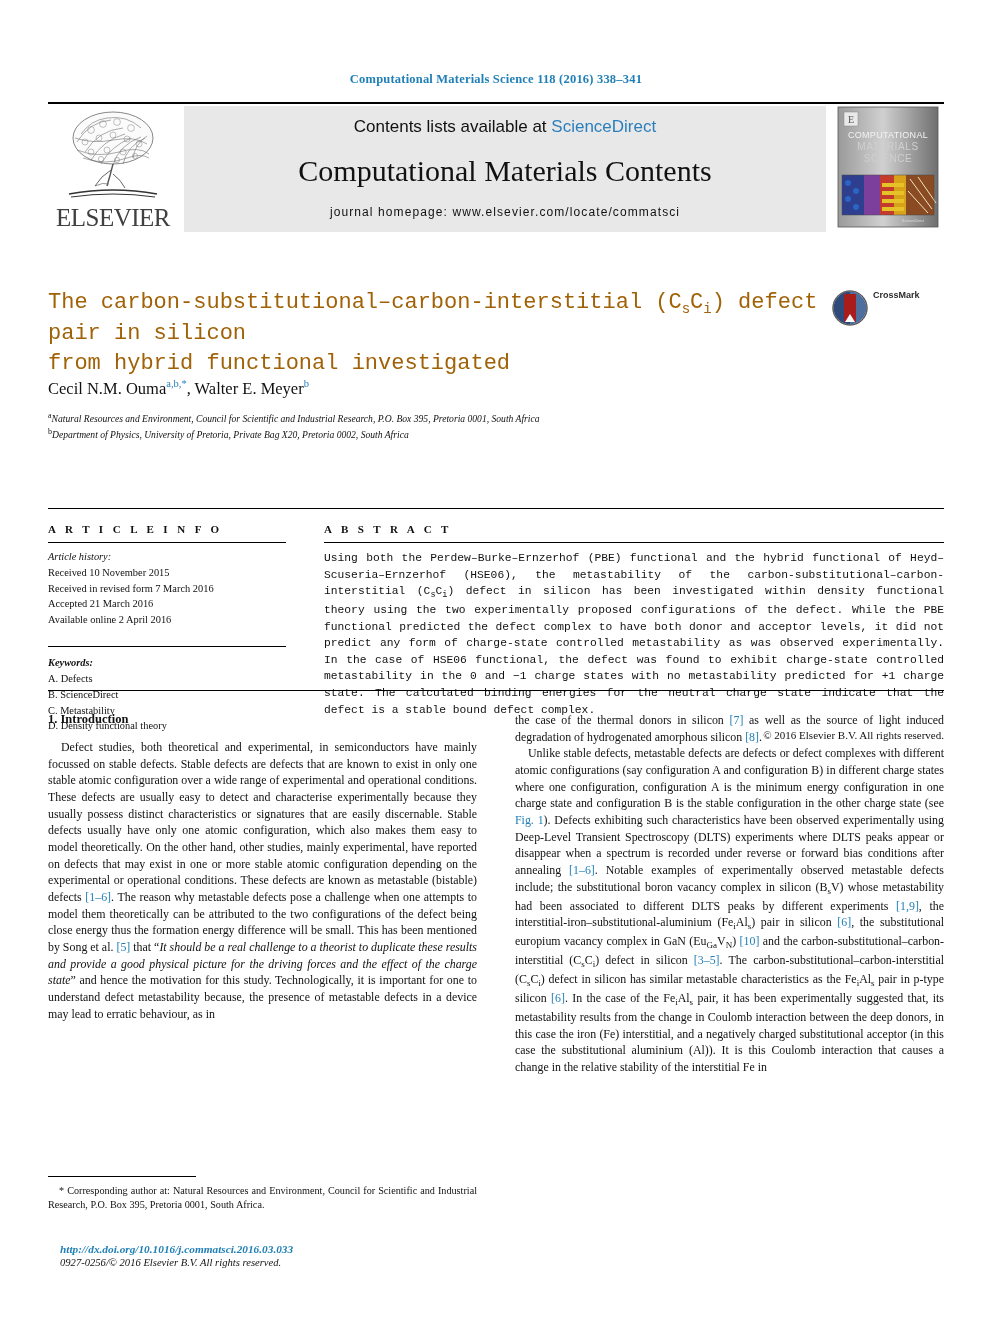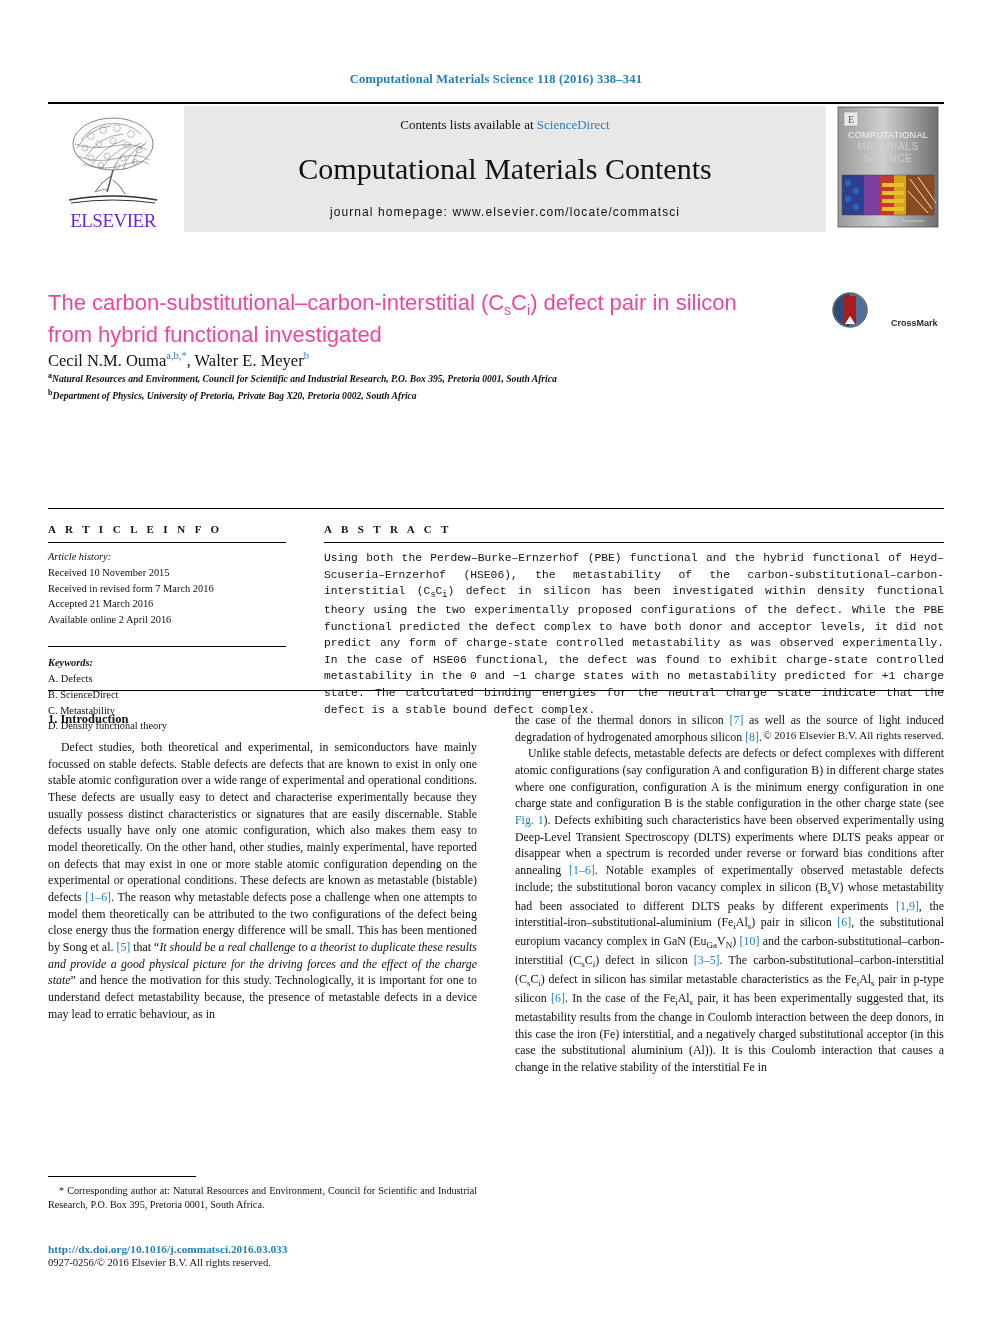--- a/index.html
+++ b/index.html
@@ -58,42 +58,42 @@
     display: flex;
     flex-direction: column;
     justify-content: flex-end;
     align-items: center;
     padding-bottom: 2px;
     box-sizing: border-box;
   }
   .tree-svg { display:block; }
   .elsevier-word {
     font-family: "Liberation Serif", serif;
-    font-size: 19px;
+    font-size: 25px;
     letter-spacing: -0.5px;
-    color: #6d28d9;
+    color: #404040;
     font-weight: normal;
     line-height: 1;
     margin-top: 1px;
   }
   .journal-band {
     flex: 1 1 auto;
     background: #e8e8e8;
     margin-left: 6px;
     margin-right: 6px;
     display: flex;
     flex-direction: column;
     justify-content: space-between;
     align-items: center;
     padding: 11px 0 13px 0;
     box-sizing: border-box;
   }
   .contents-line {
-    font-family: Liberation Serif, serif;
-    font-size: 13px;
+    font-family: Liberation Sans, sans-serif;
+    font-size: 17px;
     color: #111;
   }
   .contents-line .sd {
     color: #2a7fbd;
   }
   .journal-name {
     font-family: "Liberation Serif", serif;
     font-size: 30px;
     color: #111;
     line-height: 1;
@@ -112,38 +112,38 @@
   }
 
   
   .title-block {
     position: absolute;
     top: 288px;
     left: 48px;
     width: 896px;
   }
   .paper-title {
-    font-family: Liberation Sans, sans-serif;
+    font-family: Liberation Mono, monospace;
     font-size: 22px;
     line-height: 1.34;
     font-weight: normal;
-    color: #ec4899;
+    color: #a16207;
     margin: 0;
     width: 780px;
   }
   .paper-title sub { font-size: 14px; }
   .crossmark {
     position: absolute;
     top: 2px;
     right: 0;
     width: 112px;
     height: 38px;
     display: flex;
-    align-items: flex-end;
-    gap: 23px;
+    align-items: flex-start;
+    gap: 5px;
   }
   .crossmark-badge {
     width: 36px; height: 36px;
     position: relative;
   }
   .crossmark-label {
     font-family: "Liberation Sans", sans-serif;
     font-size: 9px;
     font-weight: bold;
     color: #2b2b2b;
@@ -151,26 +151,26 @@
   .authors {
     font-family: "Liberation Serif", serif;
     font-size: 16.5px;
     color: #111;
   }
   .authors sup {
     color: #2a7fbd;
     font-size: 10.5px;
   }
   .affil {
+    margin-top: 11px;
     font-family: "Liberation Serif", serif;
     font-style: italic;
     font-size: 9.6px;
     line-height: 1.5;
     color: #111;
-    font-weight: bold;
   }
   .affil sup { font-style: normal; font-size: 8px; }
 
   
   .infoblock {
     position: absolute;
     top: 460px;
     left: 48px;
     width: 896px;
     border-top: 1px solid #000;
@@ -290,23 +290,24 @@
   .footnote-text {
     font-family: "Liberation Serif", serif;
     font-size: 10.2px;
     line-height: 1.42;
     text-align: justify;
     color: #111;
     text-indent: 11px;
   }
   .doiblock {
     position: absolute;
-    left: 48px;
+    left: 60px;
     top: 1243px;
     width: 429px;
+    font-style: italic;
   }
   .doi-link {
     font-family: "Liberation Serif", serif;
     font-size: 11.3px;
     color: #1f7fb6;
     font-weight: bold;
     text-decoration: none;
     display: block;
   }
   .issn {

